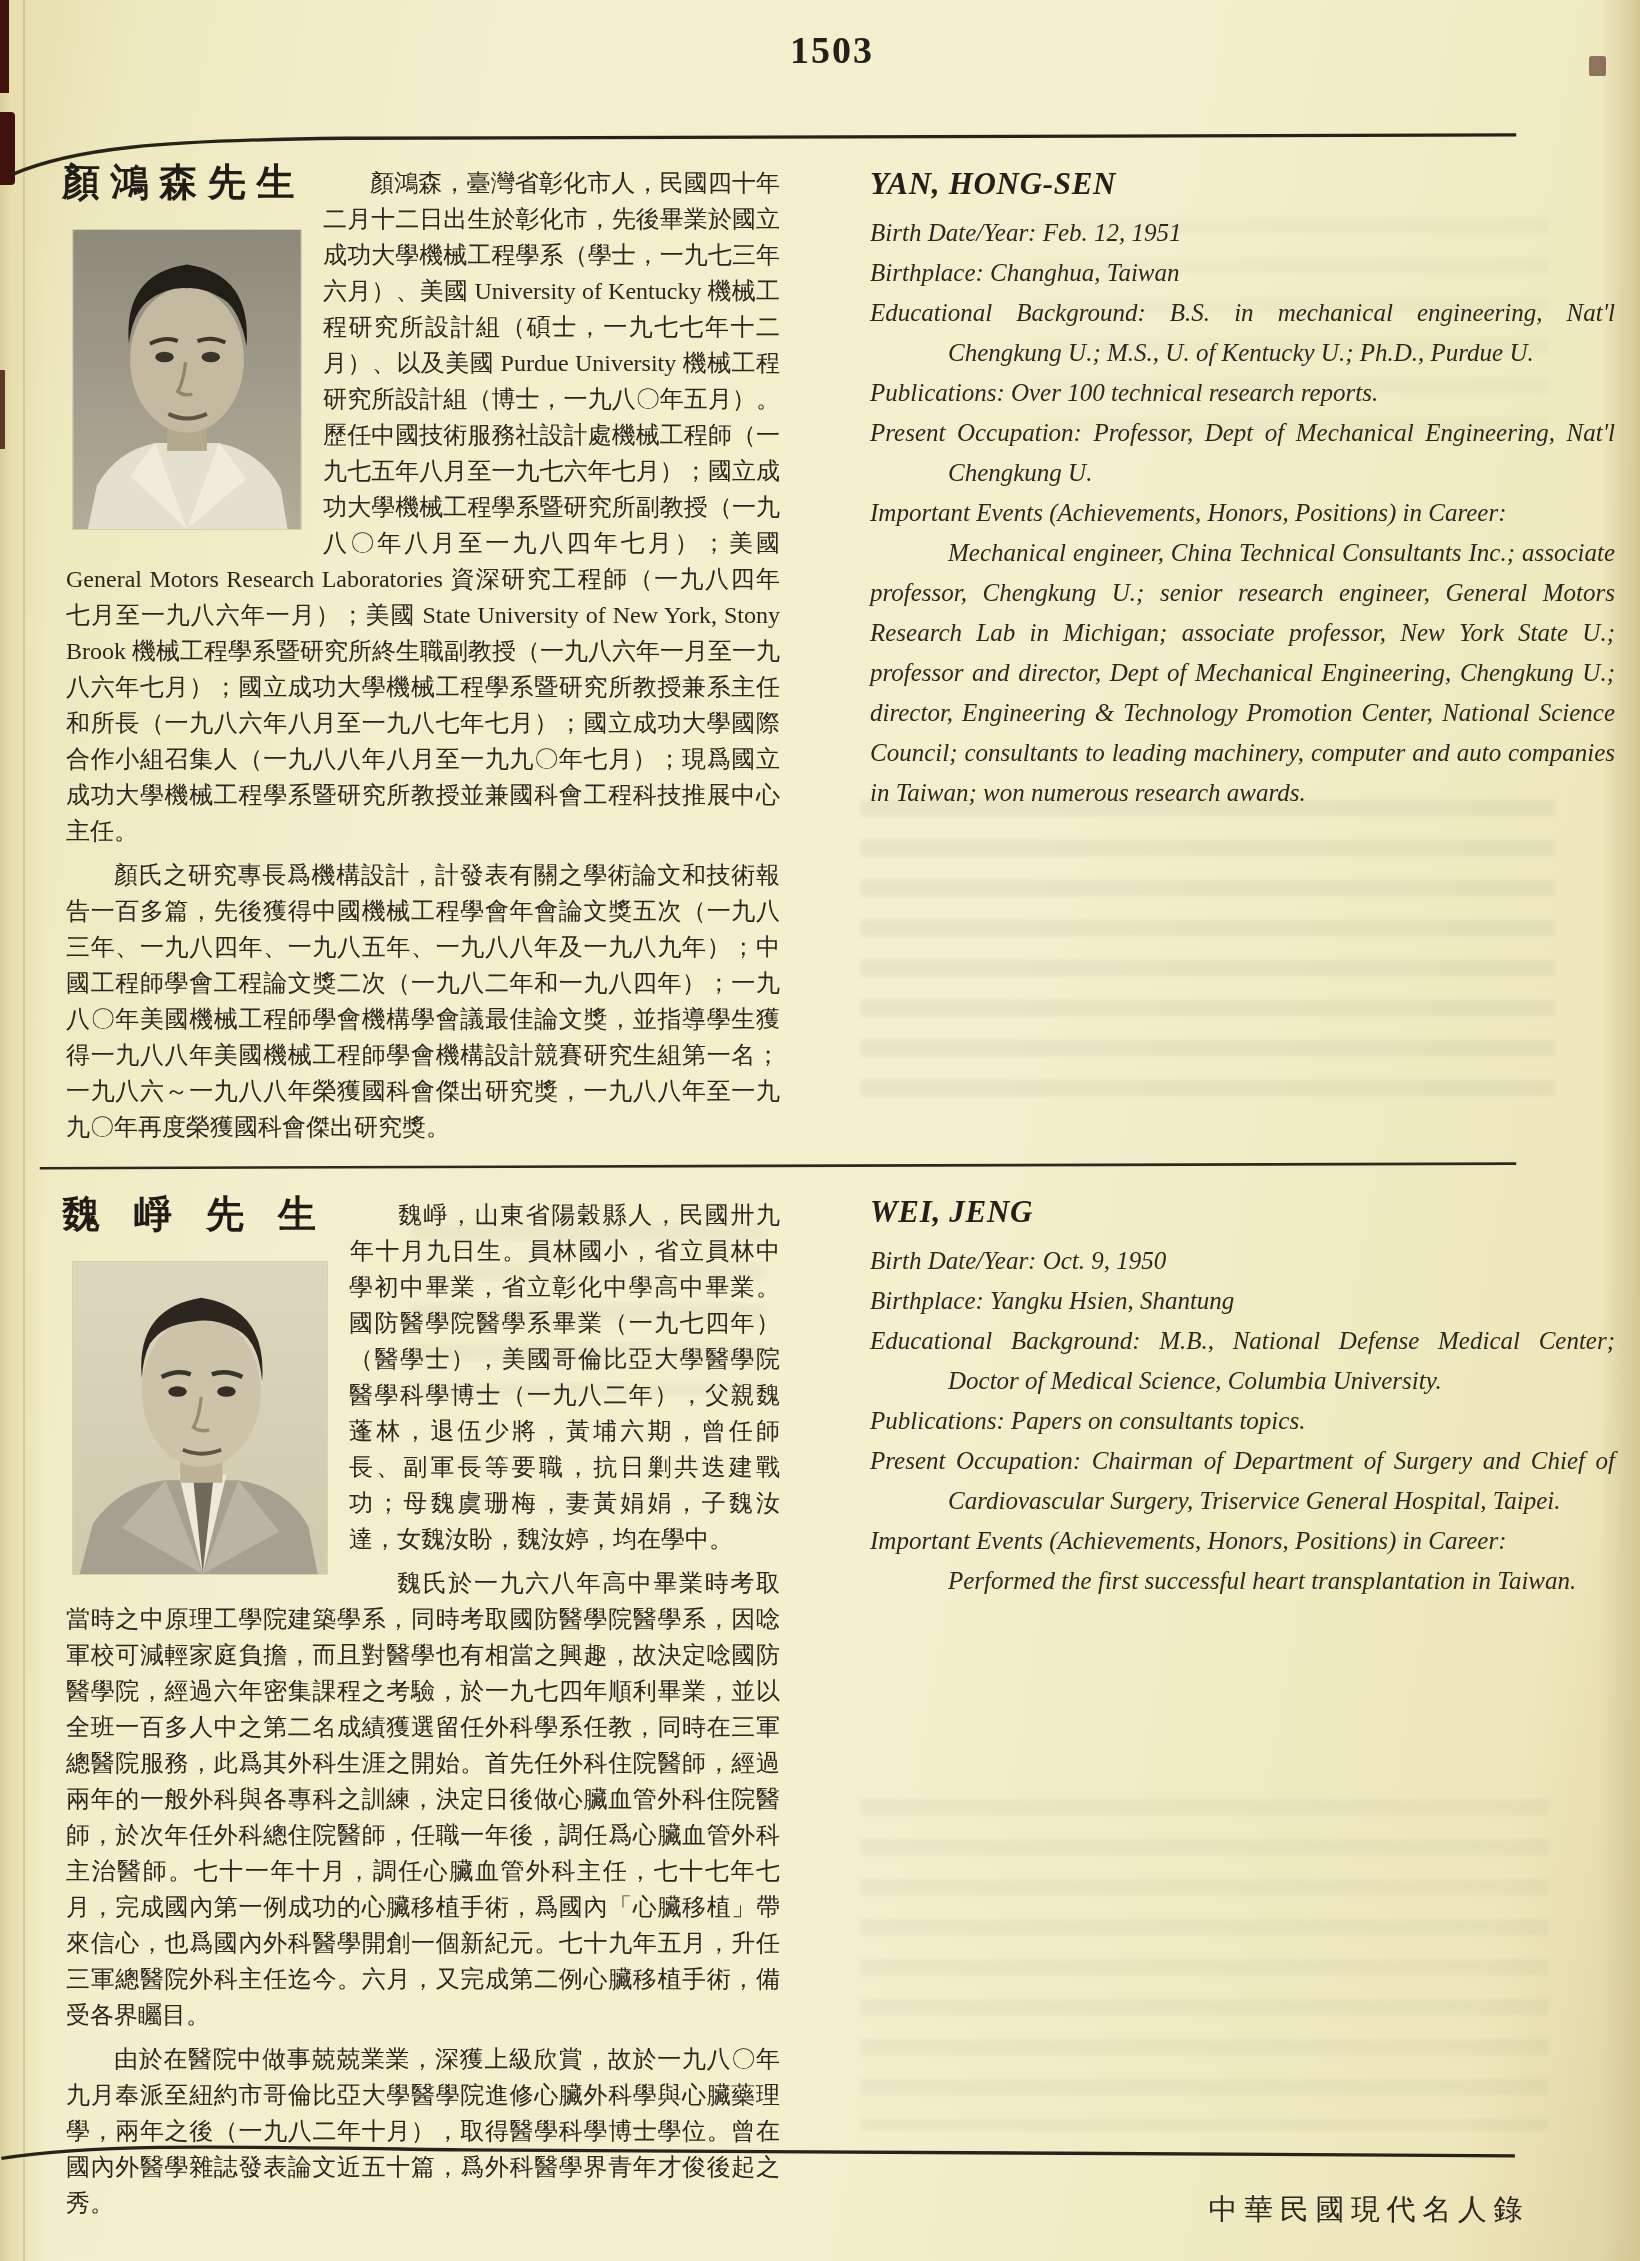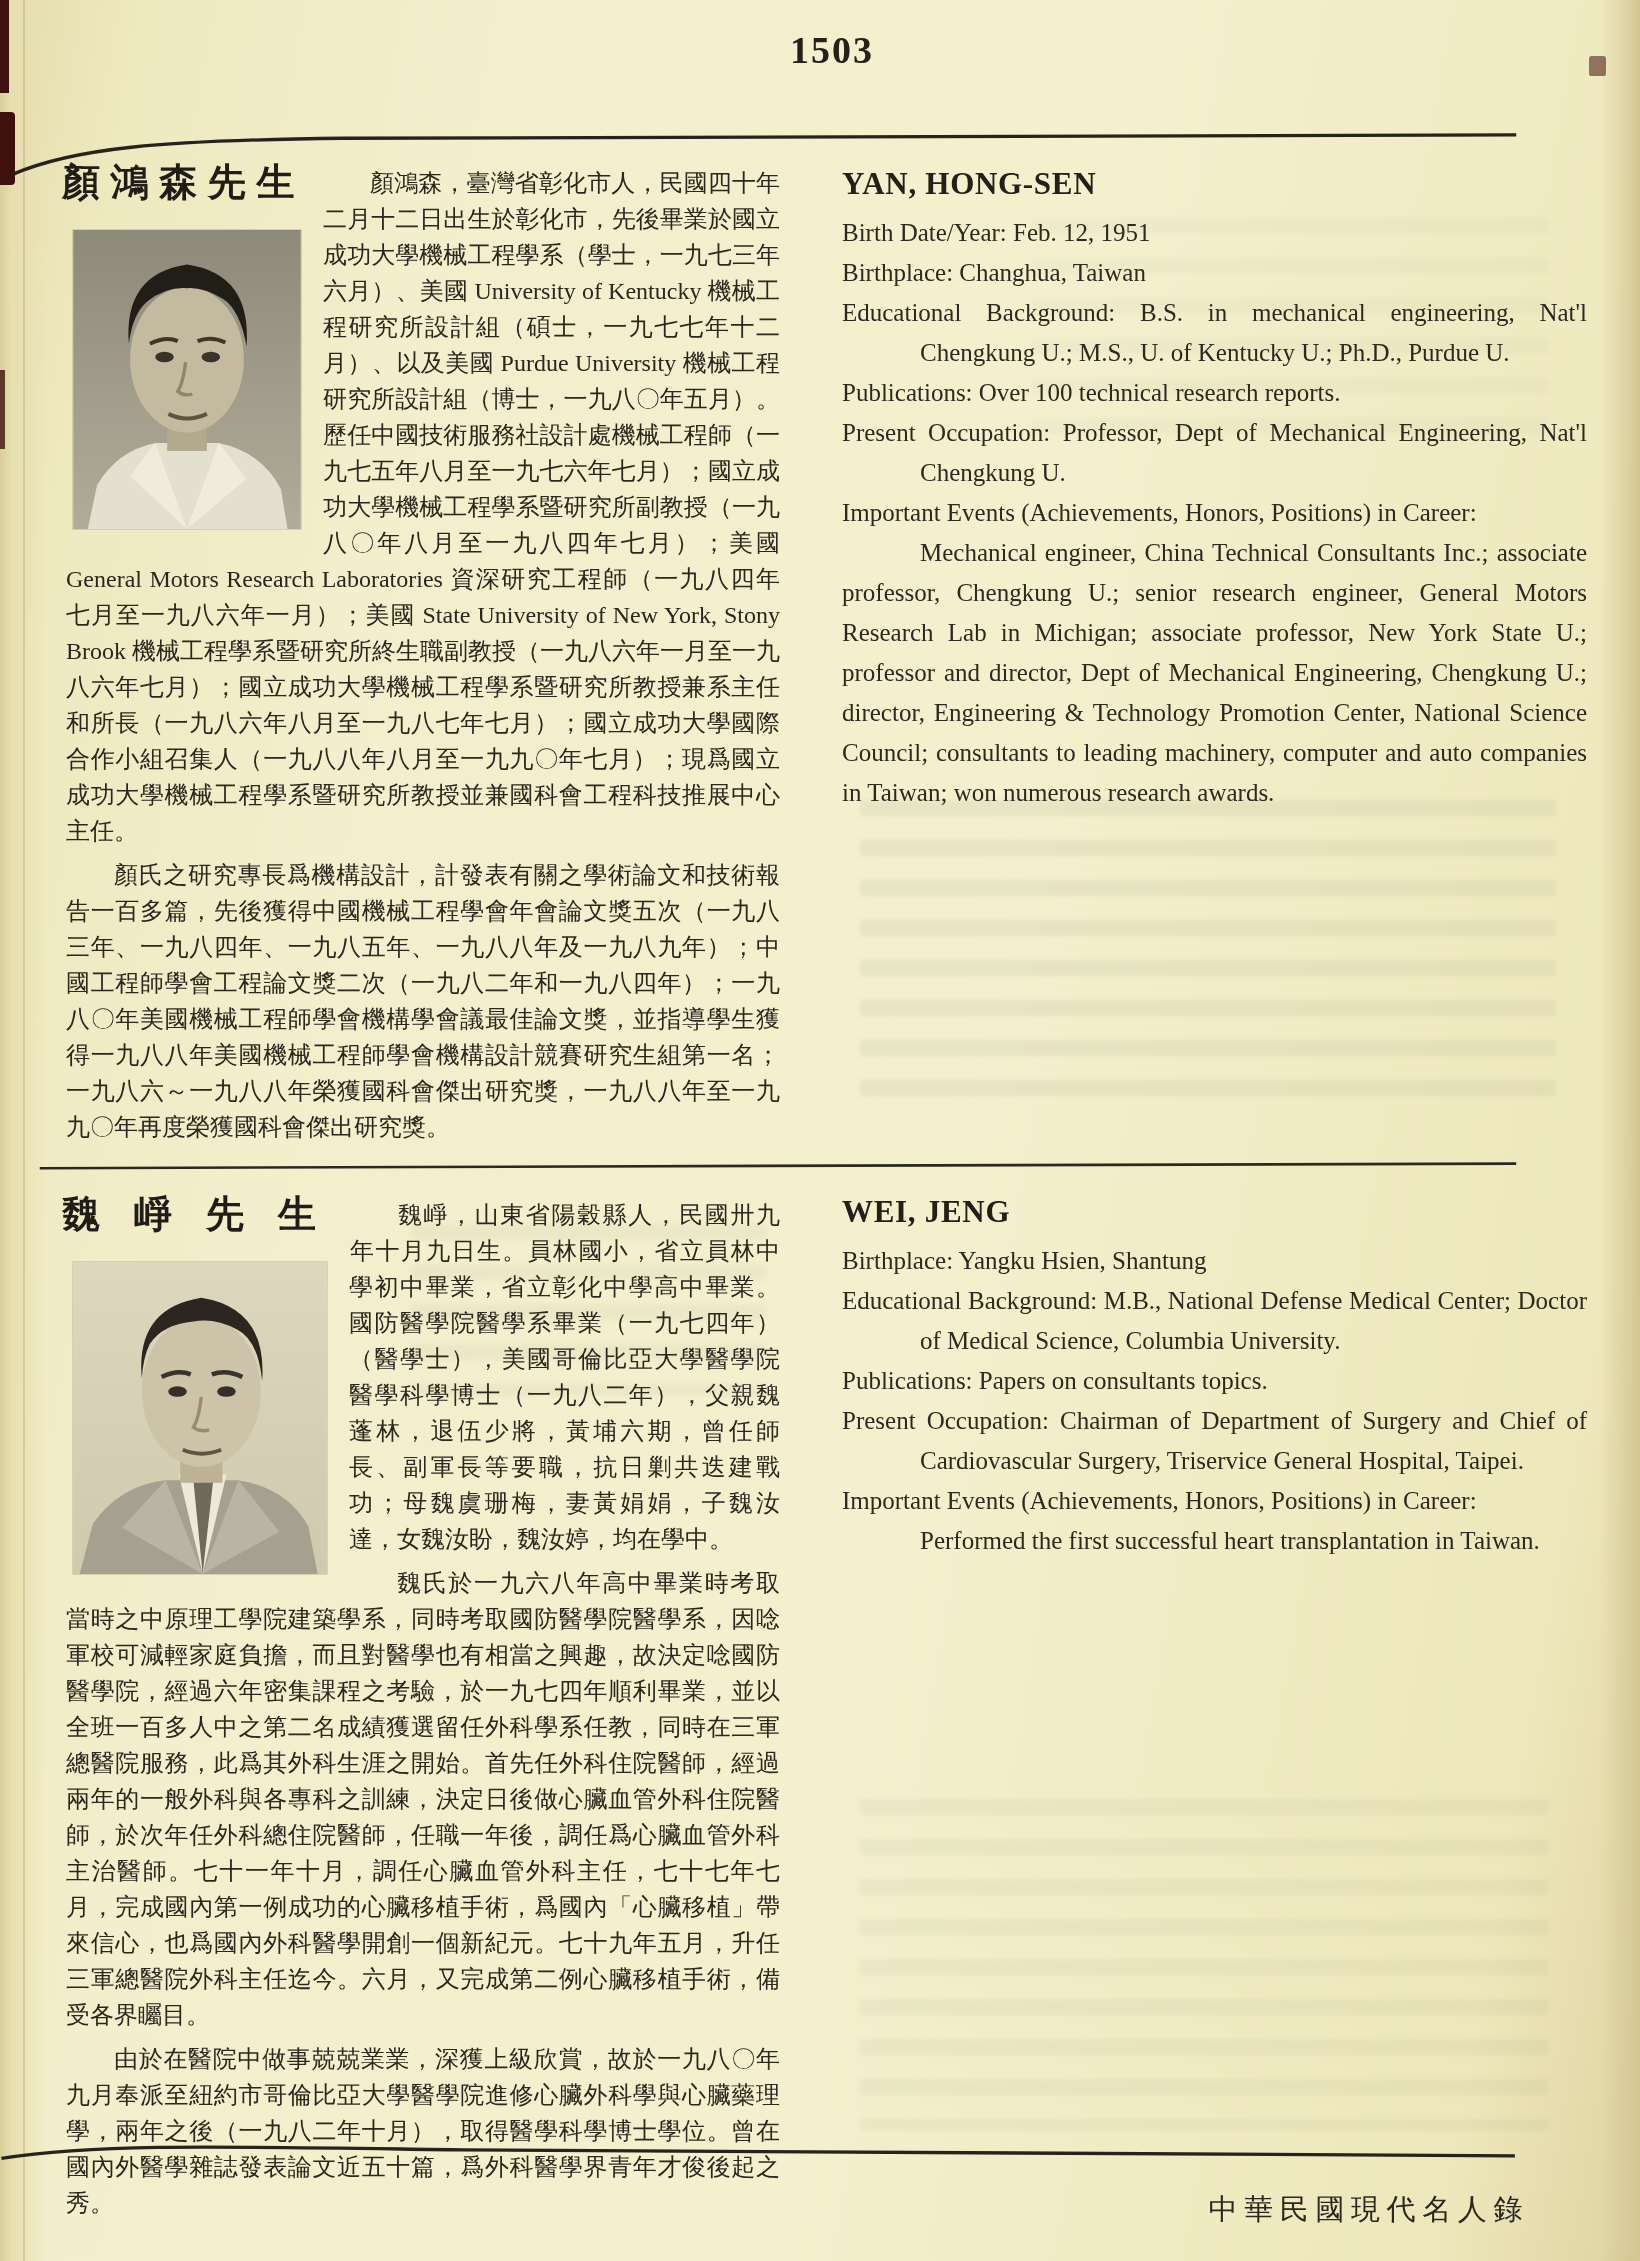--- a/index.html
+++ b/index.html
@@ -40,22 +40,22 @@
   .col-cn.e1{top:157px;}
   .col-cn.e2{top:1189px;}
   .name-cn{float:left;font-size:38px;font-weight:bold;color:#201d16;
     letter-spacing:10.6px;padding:2.6px 17px 13.2px 4px;line-height:1.2;}
   .name-cn.wide{letter-spacing:34px;padding-right:0;}
   .photo-frame{float:left;clear:left;margin:12px 22.5px 8px 14.6px;line-height:0;
     box-shadow:0 0 0 0.7px rgba(90,80,55,.25);}
   .cjk{margin:8px;text-indent:2em;}
 
   
-  .col-en{position:absolute;left:842px;width:745px;
-    font-size:25px;line-height:40px;text-align:justify;color:#2c2920;}
+  .col-en{position:absolute;left:870px;width:745px;
+    font-size:25px;line-height:40px;text-align:justify;color:#2c2920;font-style:italic;}
   .col-en.e1{top:164px;}
   .col-en.e2{top:1192px;}
   .name-en{font-size:31px;font-weight:bold;letter-spacing:0.7px;margin:0 0 9.3px 0;color:#23201a;}
   .fld{margin:0;padding-left:78px;text-indent:-78px;}
   .career-h{margin:0;}
   .career-b{margin:0;text-indent:78px;}
 
   .footer{position:absolute;right:111px;top:2190px;font-size:29px;
     letter-spacing:6.6px;color:#2a271f;font-family:Liberation Sans, sans-serif;}
 </style>
@@ -151,20 +151,21 @@
         <path d="M166 284 Q194 296 224 284" stroke="#5d5540" stroke-width="6" fill="none"></path>
       </svg>
     </div>
     <p class="cjk">魏崢，山東省陽穀縣人，民國卅九年十月九日生。員林國小，省立員林中學初中畢業，省立彰化中學高中畢業。國防醫學院醫學系畢業（一九七四年）（醫學士），美國哥倫比亞大學醫學院醫學科學博士（一九八二年），父親魏蓬林，退伍少將，黃埔六期，曾任師長、副軍長等要職，抗日剿共迭建戰功；母魏虞珊梅，妻黃娟娟，子魏汝達，女魏汝盼，魏汝婷，均在學中。</p>
     <p class="cjk">魏氏於一九六八年高中畢業時考取當時之中原理工學院建築學系，同時考取國防醫學院醫學系，因唸軍校可減輕家庭負擔，而且對醫學也有相當之興趣，故決定唸國防醫學院，經過六年密集課程之考驗，於一九七四年順利畢業，並以全班一百多人中之第二名成績獲選留任外科學系任教，同時在三軍總醫院服務，此爲其外科生涯之開始。首先任外科住院醫師，經過兩年的一般外科與各專科之訓練，決定日後做心臟血管外科住院醫師，於次年任外科總住院醫師，任職一年後，調任爲心臟血管外科主治醫師。七十一年十月，調任心臟血管外科主任，七十七年七月，完成國內第一例成功的心臟移植手術，爲國內「心臟移植」帶來信心，也爲國內外科醫學開創一個新紀元。七十九年五月，升任三軍總醫院外科主任迄今。六月，又完成第二例心臟移植手術，備受各界矚目。</p>
     <p class="cjk">由於在醫院中做事兢兢業業，深獲上級欣賞，故於一九八〇年九月奉派至紐約市哥倫比亞大學醫學院進修心臟外科學與心臟藥理學，兩年之後（一九八二年十月），取得醫學科學博士學位。曾在國內外醫學雜誌發表論文近五十篇，爲外科醫學界青年才俊後起之秀。</p>
   </div>
 
   <div class="col-en e2">
     <div class="name-en">WEI, JENG</div>
+    <p class="fld">Birth Date/Year: Oct. 9, 1950</p>
     <p class="fld">Birthplace: Yangku Hsien, Shantung</p>
     <p class="fld">Educational Background: M.B., National Defense Medical Center; Doctor of Medical Science, Columbia University.</p>
     <p class="fld">Publications: Papers on consultants topics.</p>
     <p class="fld">Present Occupation: Chairman of Department of Surgery and Chief of Cardiovascular Surgery, Triservice General Hospital, Taipei.</p>
     <p class="career-h">Important Events (Achievements, Honors, Positions) in Career:</p>
     <p class="career-b">Performed the first successful heart transplantation in Taiwan.</p>
   </div>
 
   <div class="footer">中華民國現代名人錄</div>
 

